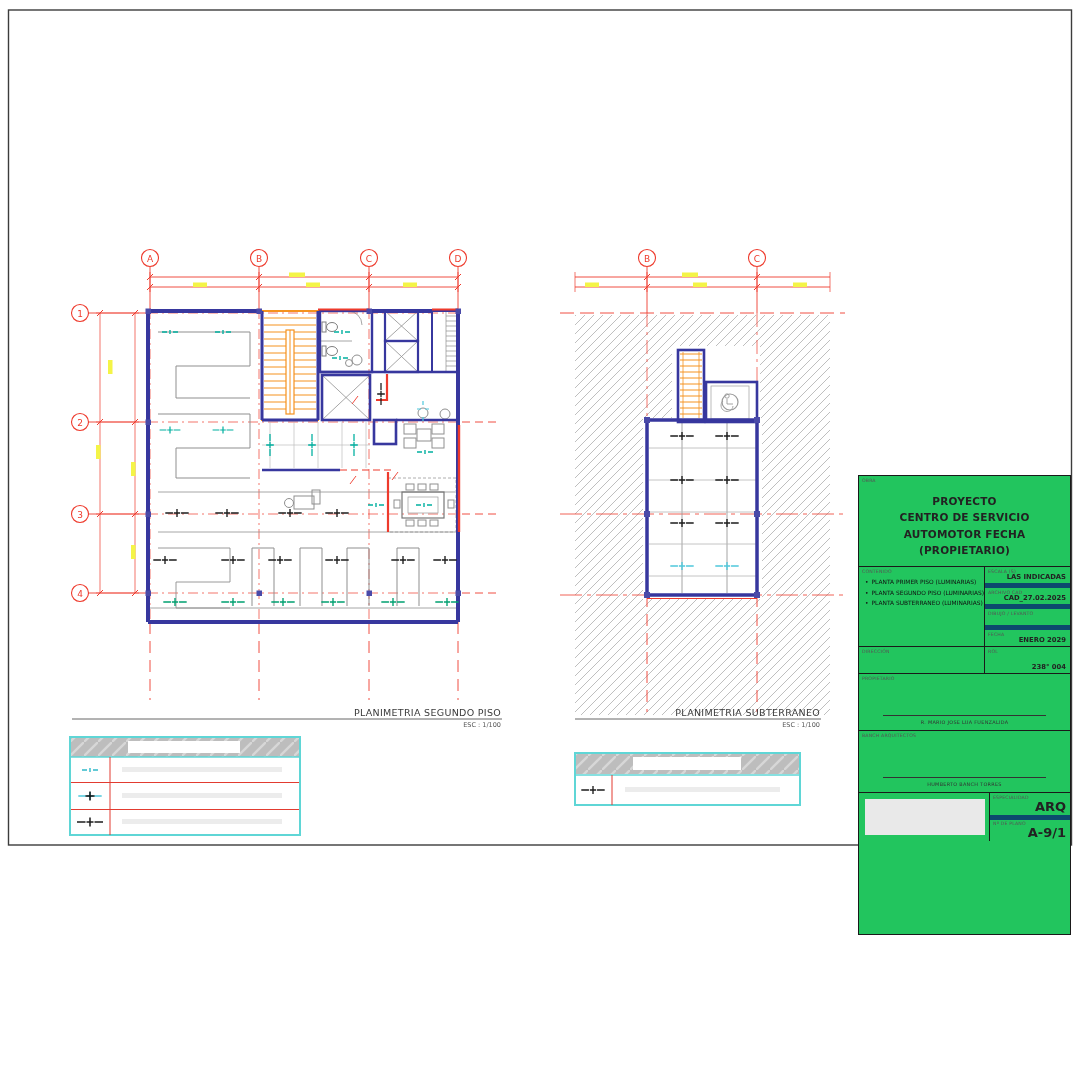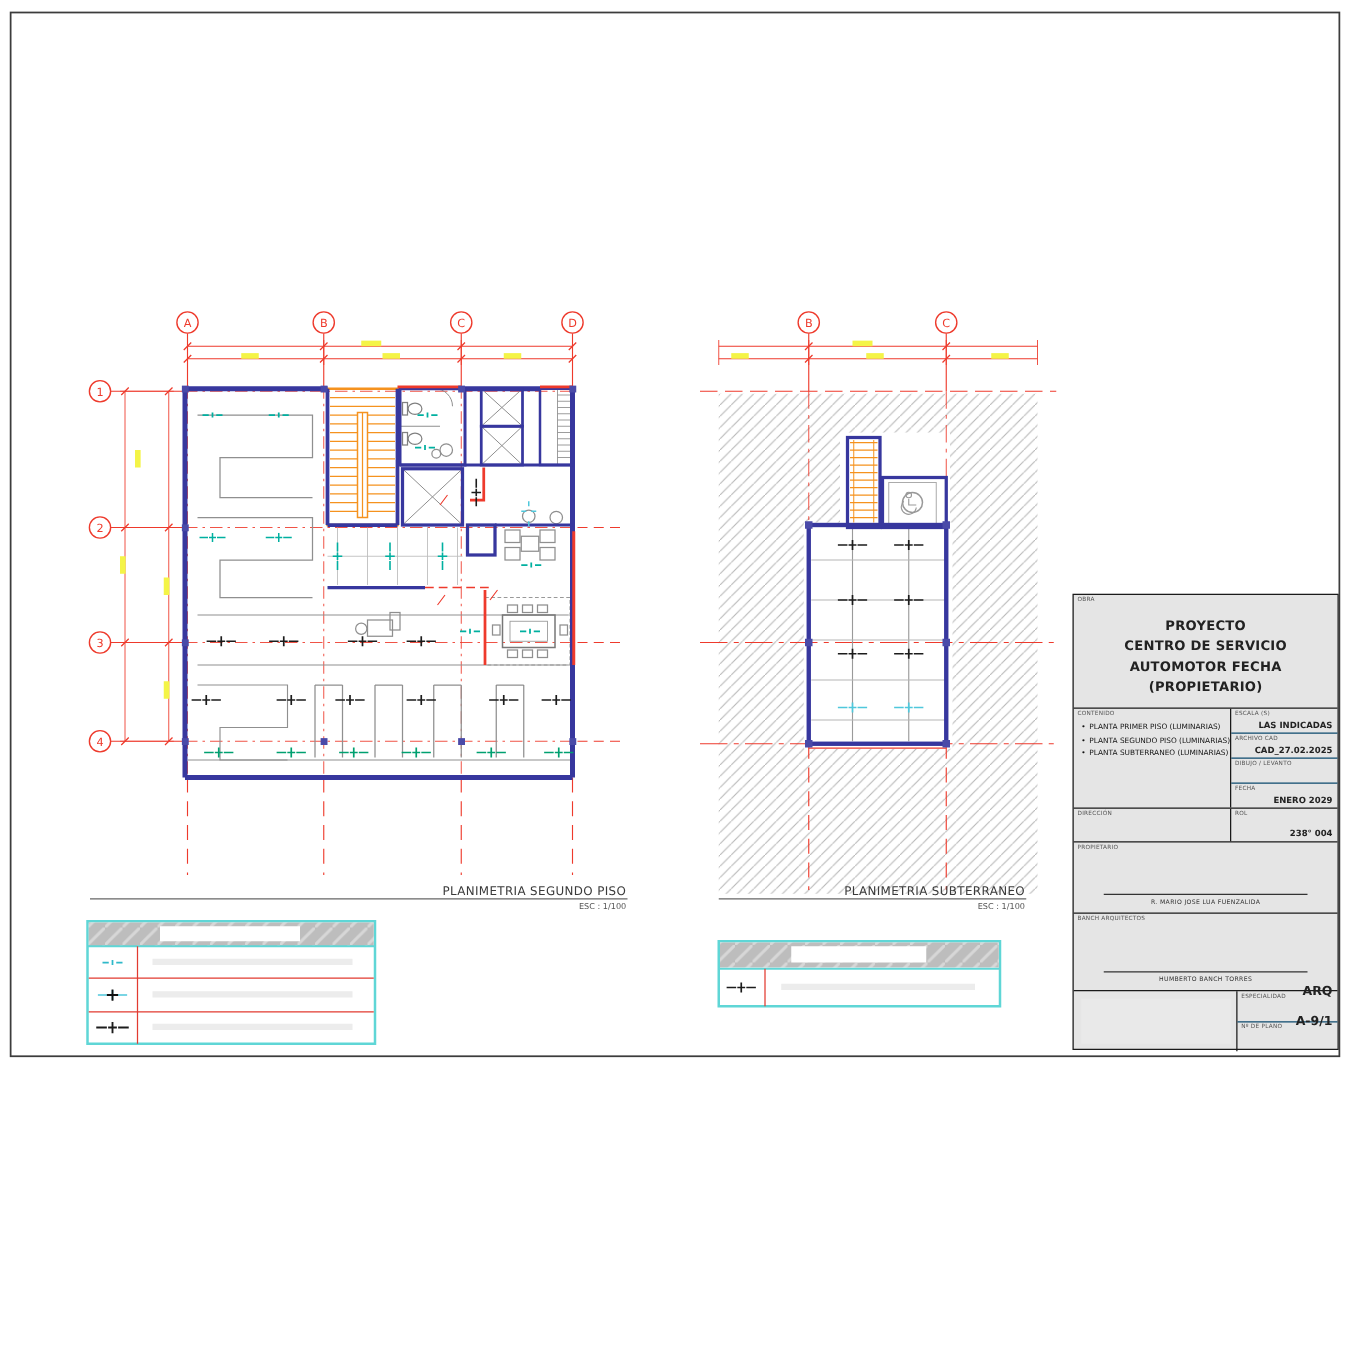--- a/index.html
+++ b/index.html
@@ -1,38 +1,38 @@
 <!DOCTYPE html>
 <html><head>
 <meta charset="utf-8">
 <style>
   html,body{margin:0;padding:0;background:#fff;}
   .sheet{position:relative;width:1080px;height:1080px;background:#fff;overflow:hidden;
          font-family:"DejaVu Sans",sans-serif;}
   svg text{font-family:"DejaVu Sans",sans-serif;}
 
   
-  .tb{position:absolute;left:858px;top:475px;width:213px;height:365px;box-sizing:border-box;
-      border:1.6px solid #1a1a1a;background:#e5e5e5;color:#222;}
+  .tb{position:absolute;left:858px;top:475px;width:213px;height:460px;box-sizing:border-box;
+      border:1.6px solid #1a1a1a;background:#22c55e;color:#222;}
   .tb .sec{position:relative;box-sizing:border-box;border-top:1px solid #1a1a1a;}
   .tb .sec.first{border-top:none;}
   .flbl{position:absolute;top:1.5px;left:3px;font-size:4.6px;color:#555;letter-spacing:.2px;white-space:nowrap;}
   .proj{text-align:center;padding-top:17px;font-weight:700;font-size:10.5px;line-height:1.55;letter-spacing:.2px;}
   .row{display:flex;height:100%;}
   .lcol{flex:1;position:relative;}
   .rcol{width:86px;box-sizing:border-box;border-left:1px solid #1a1a1a;display:flex;flex-direction:column;}
-  .cell{position:relative;box-sizing:border-box;border-bottom:1px solid #0c4a6e;flex:1;}
+  .cell{position:relative;box-sizing:border-box;border-bottom:5px solid #0c4a6e;flex:1;}
   .cell.last{border-bottom:none;}
   .kval{position:absolute;right:4px;bottom:2px;font-size:6.8px;font-weight:600;white-space:nowrap;}
   .items{position:absolute;top:10px;left:6px;font-size:5.9px;line-height:1.8;color:#111;white-space:nowrap;}
   .blt{margin-right:3px;}
   .sigline{position:absolute;left:24px;right:24px;bottom:14px;border-top:1px solid #333;}
   .signame{position:absolute;left:0;right:0;bottom:5px;text-align:center;font-size:4.9px;letter-spacing:.3px;color:#333;white-space:nowrap;}
   .graybox{position:absolute;left:6px;top:6px;right:4px;bottom:6px;background:#e9e9e9;}
-  .bigval{position:absolute;right:4px;bottom:18px;font-size:10px;font-weight:700;}
+  .bigval{position:absolute;right:4px;bottom:1px;font-size:13px;font-weight:700;}
 </style>
 </head>
 <body>
 
 <div class="sheet">
 
 <svg width="1080" height="1080" viewBox="0 0 1080 1080">
   <defs>
     <pattern id="hatch" patternUnits="userSpaceOnUse" width="9" height="9">
       <path d="M0,9 L9,0" stroke="#b8b8b8" stroke-width="0.9"></path>

